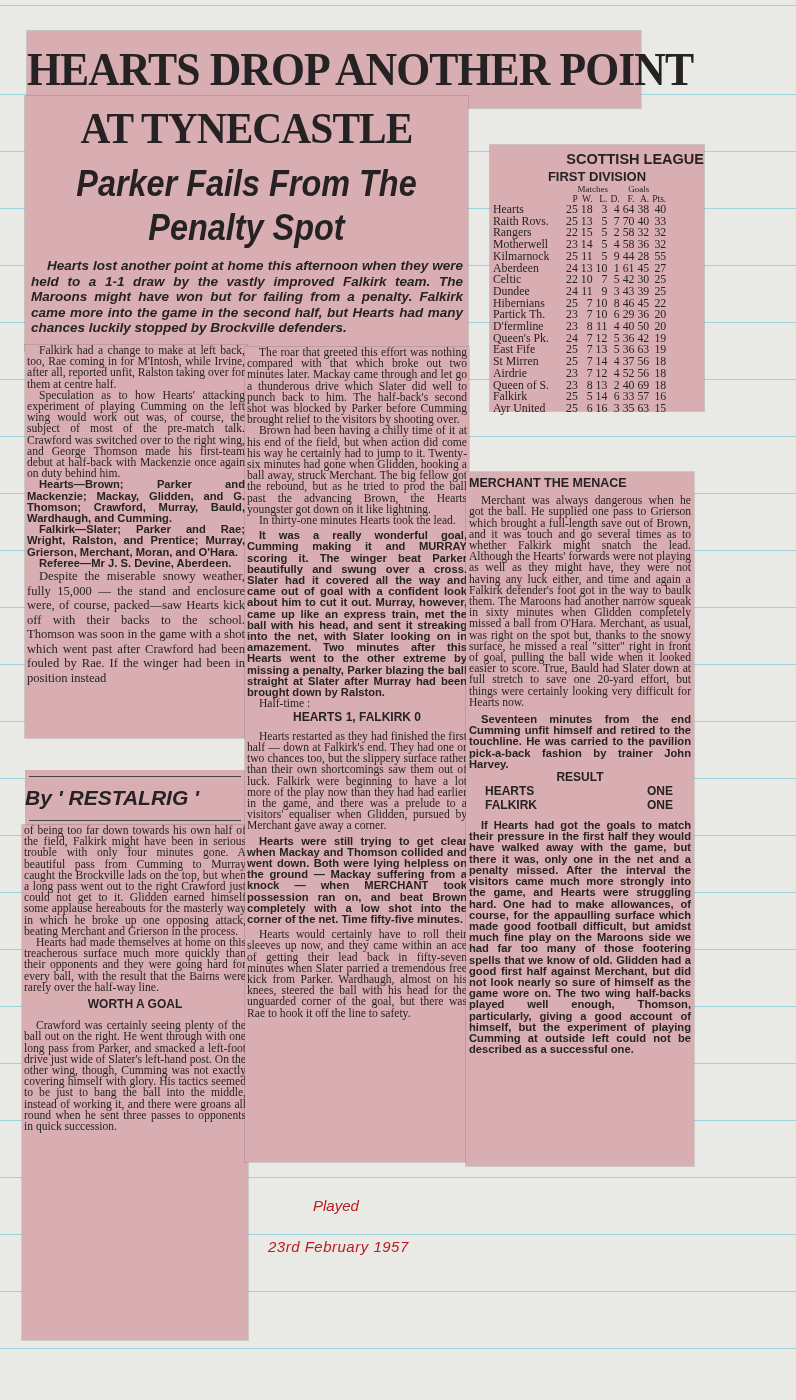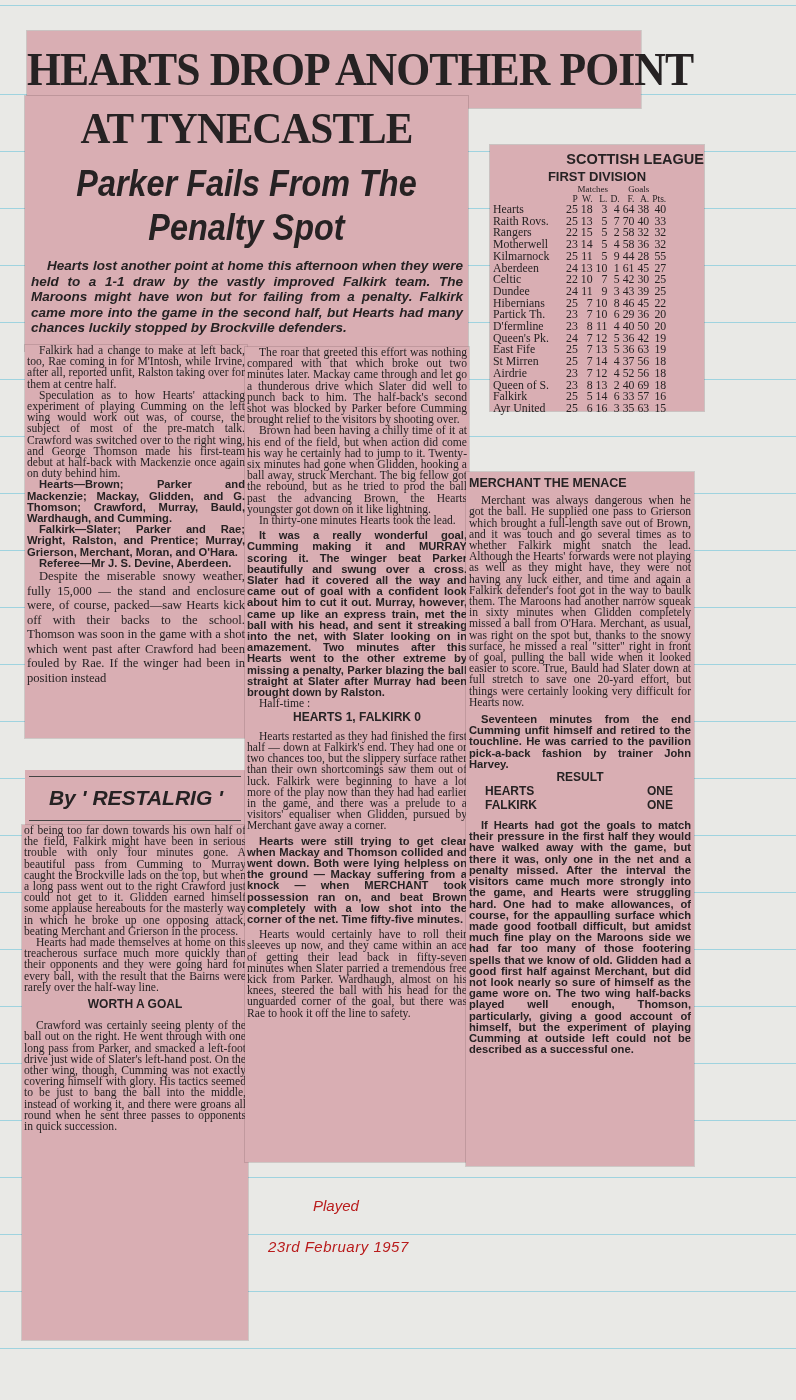--- a/index.html
+++ b/index.html
@@ -51,21 +51,21 @@
   .col .subhead {
     text-align: center; font-family: "Liberation Sans", sans-serif; font-weight: 700;
     font-size: 12px; margin: 6px 0 10px 0; text-indent: 0;
   }
   .col1a { left: 25px; top: 345px; width: 218px; height: 393px; padding: 0 2px; }
   .byline-box {
     position: absolute; left: 25px; top: 770px; width: 222px; height: 62px; background: #d9aeb3;
   }
   .byline-box .rule { position: absolute; left: 4px; right: 6px; height: 1px; background: #444; }
   .byline {
-    position: absolute; left: 0; top: 16px; width: 100%; text-align: center;
+    position: absolute; left: 0; top: 16px; width: 100%; 
     font-family: "Liberation Sans", sans-serif; font-weight: 700; font-style: italic; font-size: 21px;
   }
   .col1b { left: 22px; top: 820px; width: 222px; height: 515px; padding: 0 2px; }
   .col2 { left: 245px; top: 347px; width: 220px; height: 815px; padding: 0 2px; }
   .league {
     left: 490px; top: 145px; width: 214px; height: 266px;
     font-size: 11.6px;
   }
   .league .t1 { text-align: right; font-family: "Liberation Sans", sans-serif; font-weight: 700; font-size: 14.5px; margin-top: 6px; }
   .league .t2 { text-align: center; font-family: "Liberation Sans", sans-serif; font-weight: 700; font-size: 13px; margin-top: 2px; }

